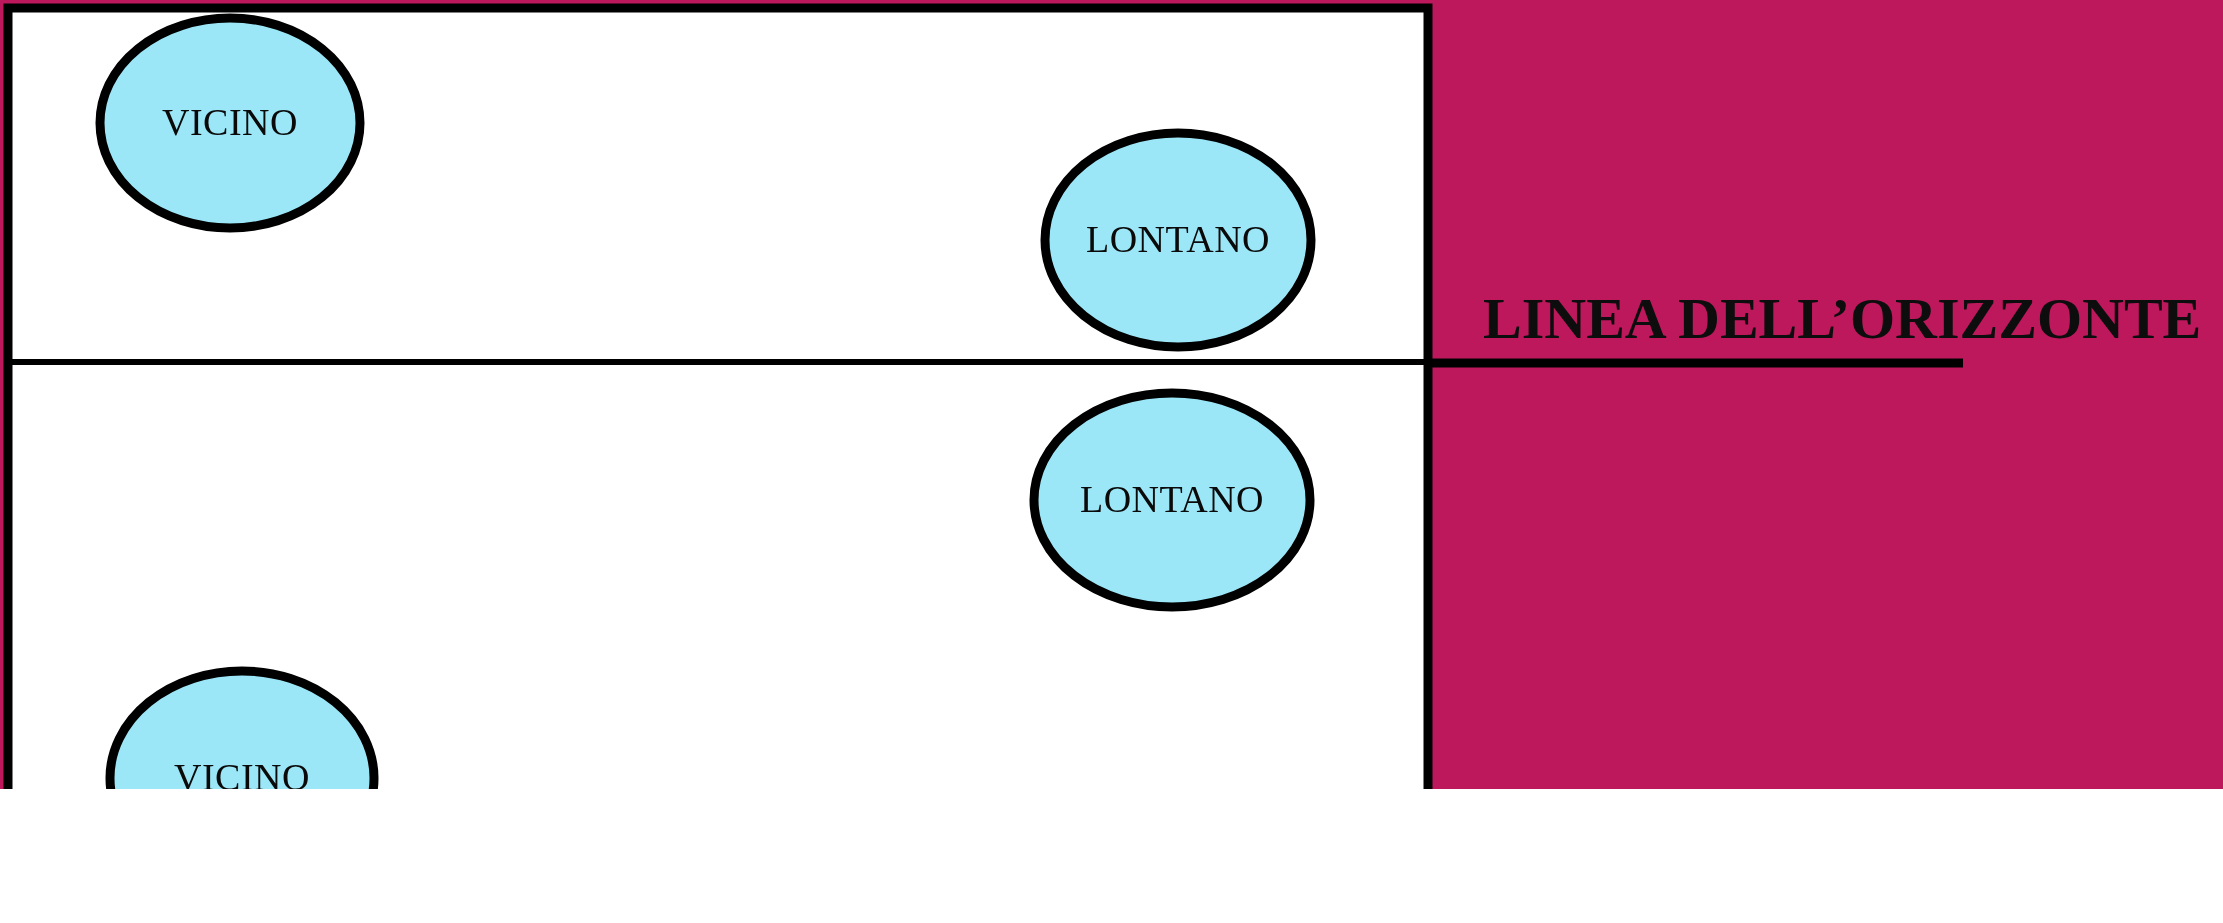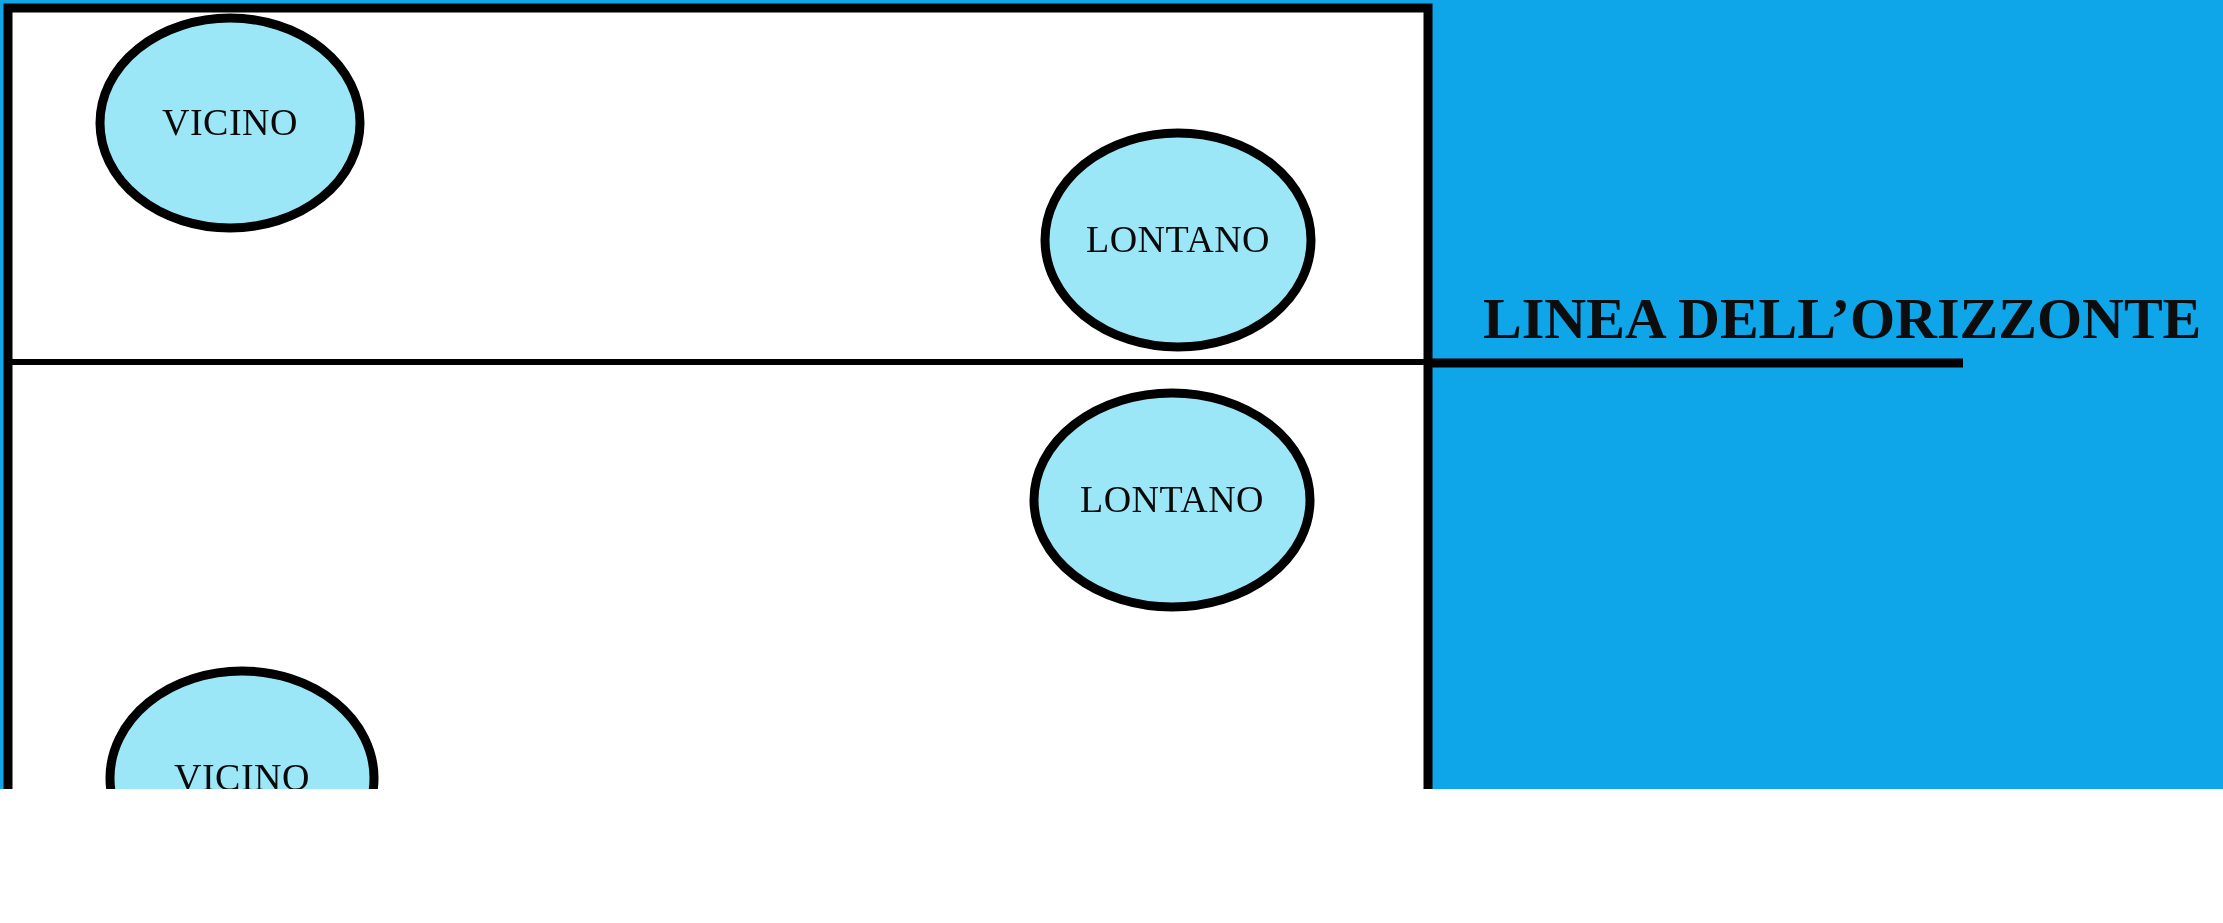--- a/index.html
+++ b/index.html
@@ -4,21 +4,21 @@
 <style>
   html, body {
     margin: 0;
     padding: 0;
     background: #ffffff;
   }
   #stage {
     position: relative;
     width: 2223px;
     height: 789px;
-    background: #0ea5e9;
+    background: #be185d;
     overflow: hidden;
     font-family: "Liberation Serif", "DejaVu Serif", serif;
   }
   #scene-svg {
     position: absolute;
     top: 0;
     left: 0;
     width: 2223px;
     height: 923px;
     display: block;

